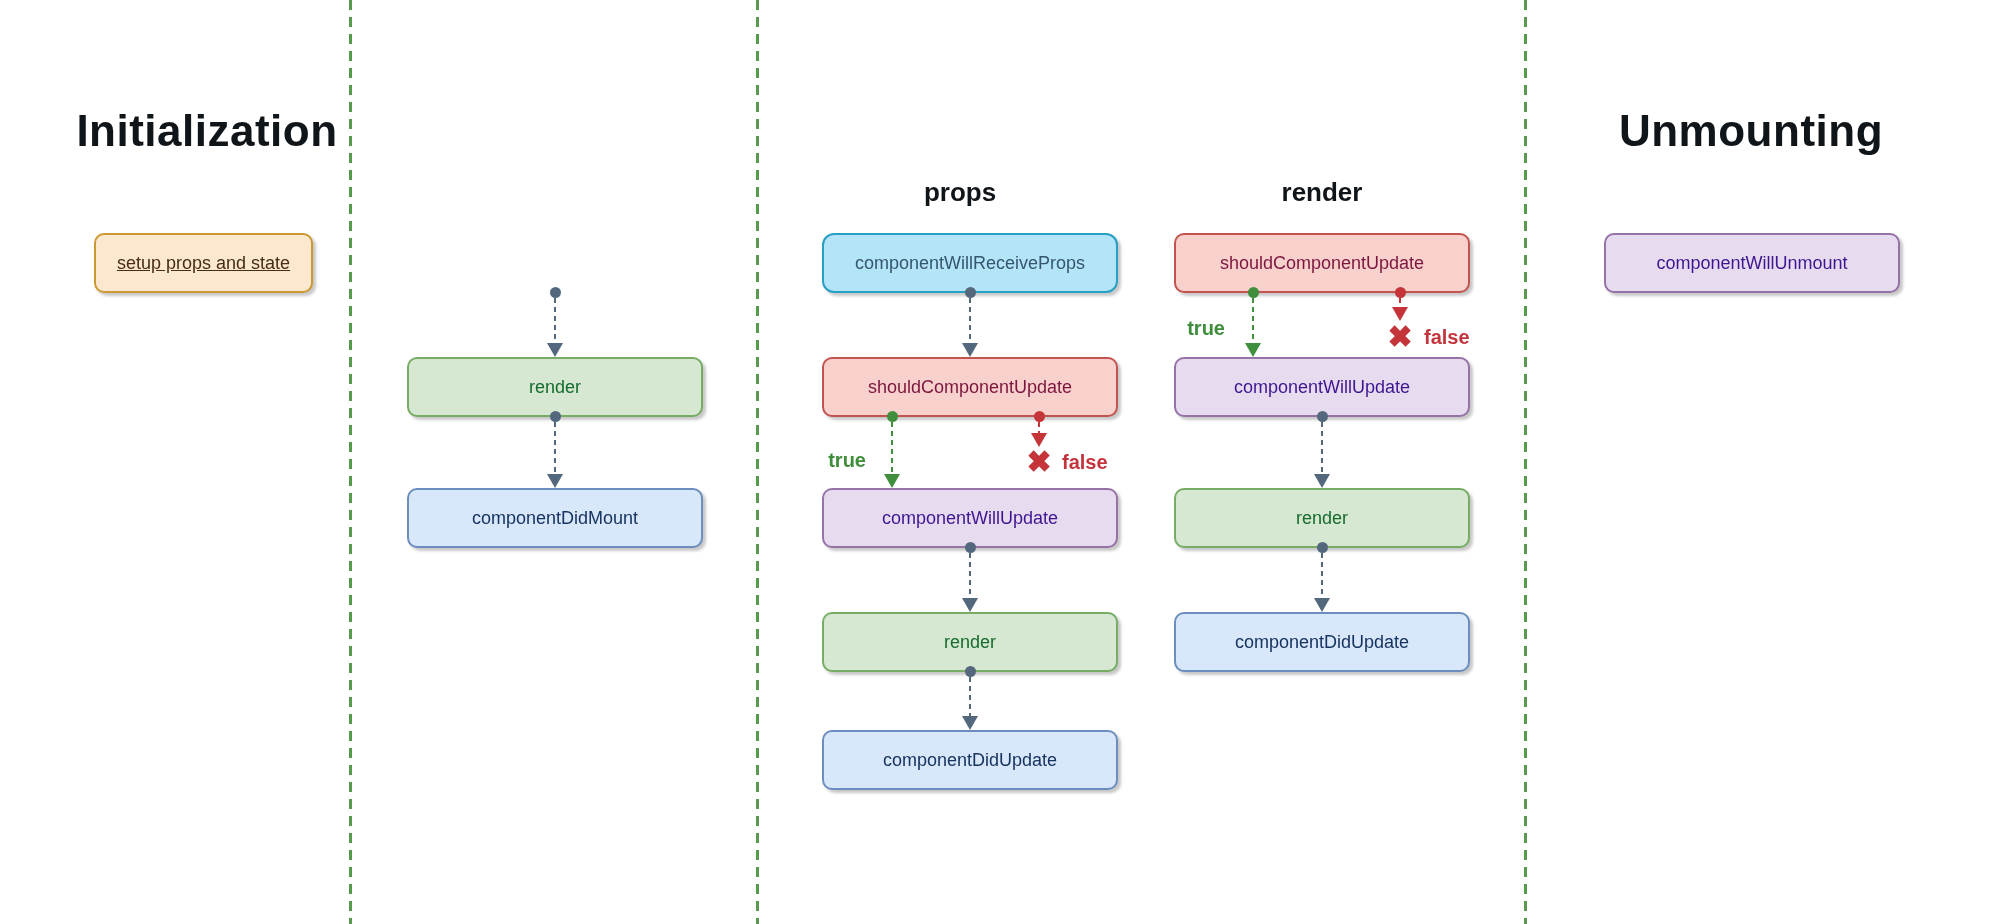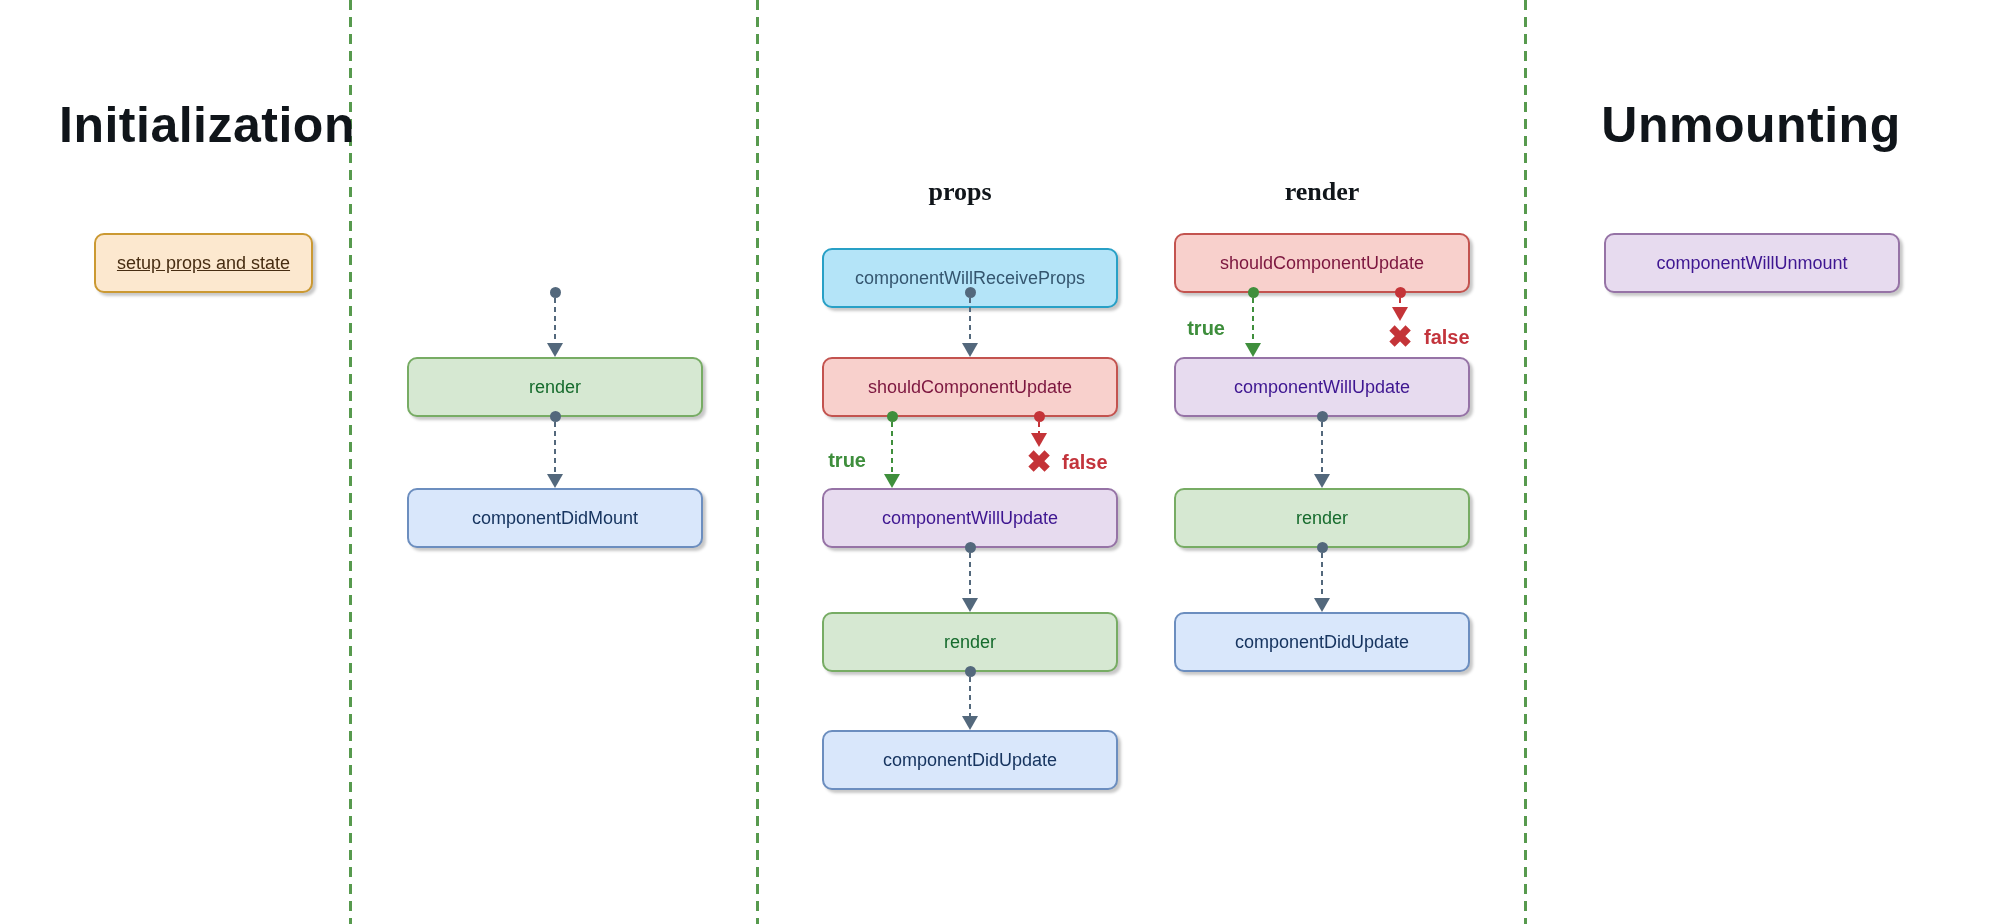--- a/index.html
+++ b/index.html
@@ -13,41 +13,40 @@
   }
   .divider {
     position: absolute;
     top: 0;
     height: 924px;
     width: 3px;
     background: repeating-linear-gradient(180deg, #579a4e 0 10px, transparent 10px 17px);
   }
   .section-title {
     position: absolute;
-    top: 102px;
+    top: 108px;
     height: 46px;
     line-height: 46px;
     width: 350px;
     text-align: center;
-    font-size: 50px;
+    font-size: 44px;
     font-weight: 700;
     color: #10151a;
     letter-spacing: 0.5px;
   }
   .sub-label {
     position: absolute;
     top: 176px;
     height: 32px;
     line-height: 32px;
     width: 200px;
     text-align: center;
     font-size: 26px;
     font-weight: 700;
     color: #10151a;
-    font-family: Liberation Serif, serif;
   }
   .box {
     position: absolute;
     width: 296px;
     height: 60px;
     box-sizing: border-box;
     border: 2px solid;
     border-radius: 10px;
     display: flex;
     align-items: center;
@@ -132,21 +131,21 @@
     <div class="head"></div>
   </div>
   <div class="box v-green" style="left:407px; top:357px;">render</div>
   <div class="arrow c-slate" style="left:545px; top:411px; height:77px;">
     <div class="dot"></div>
     <div class="line"></div>
     <div class="head"></div>
   </div>
   <div class="box v-blue" style="left:407px; top:488px;">componentDidMount</div>
 
-  <div class="box v-cyan" style="left:822px; top:248px;">componentWillReceiveProps</div>
+  <div class="box v-cyan" style="left:822px; top:233px;border-radius:12px;">componentWillReceiveProps</div>
   <div class="arrow c-slate" style="left:960px; top:287px; height:70px;">
     <div class="dot"></div>
     <div class="line"></div>
     <div class="head"></div>
   </div>
   <div class="box v-red" style="left:822px; top:357px;">shouldComponentUpdate</div>
 
   <div class="arrow c-green" style="left:882px; top:411px; height:77px;">
     <div class="dot"></div>
     <div class="line"></div>

